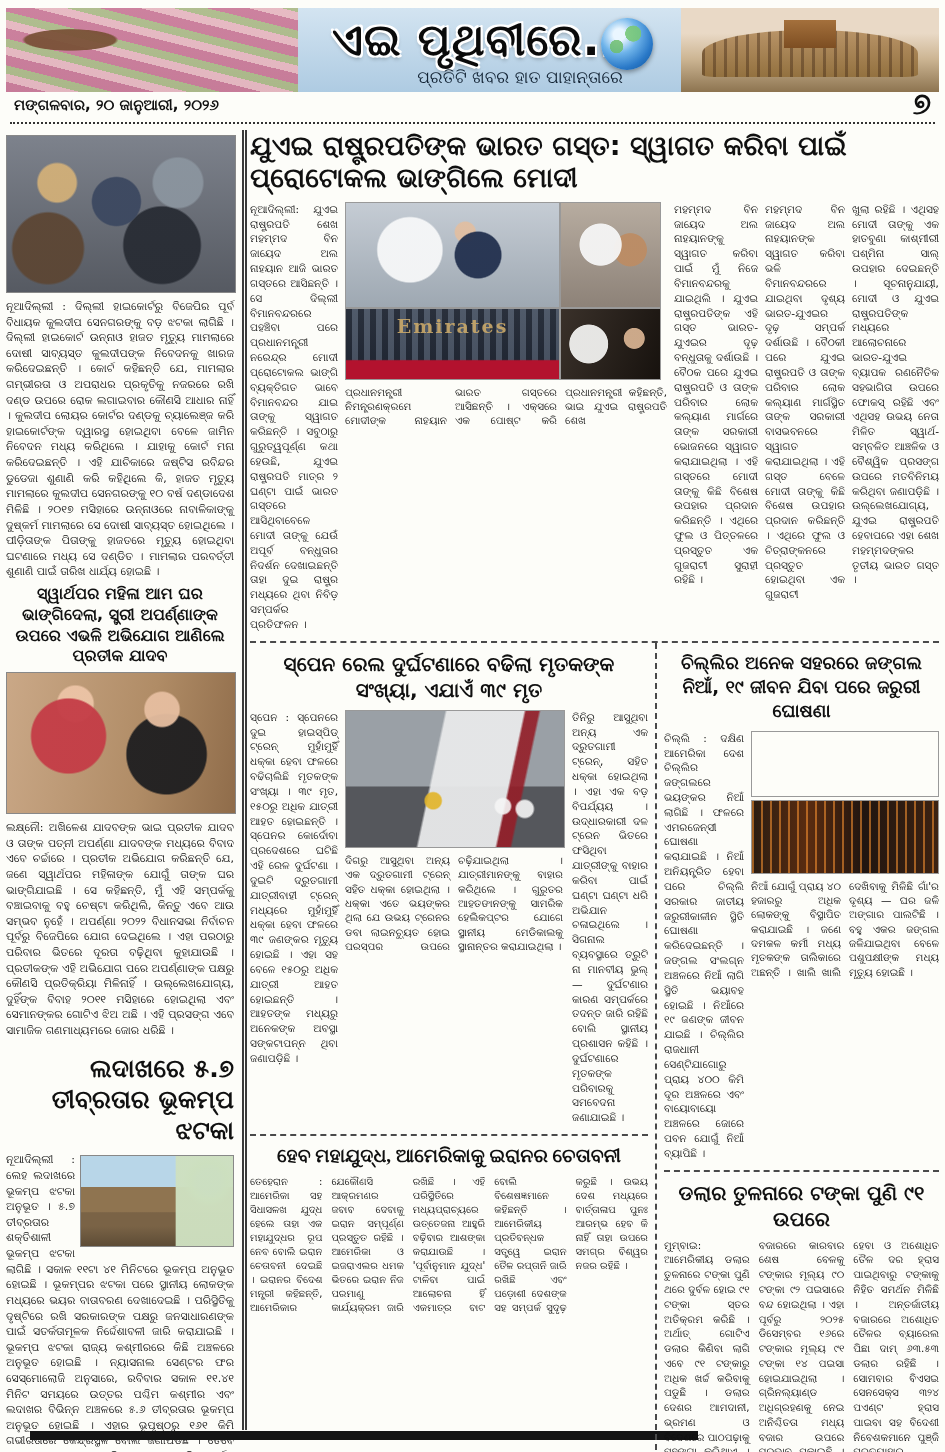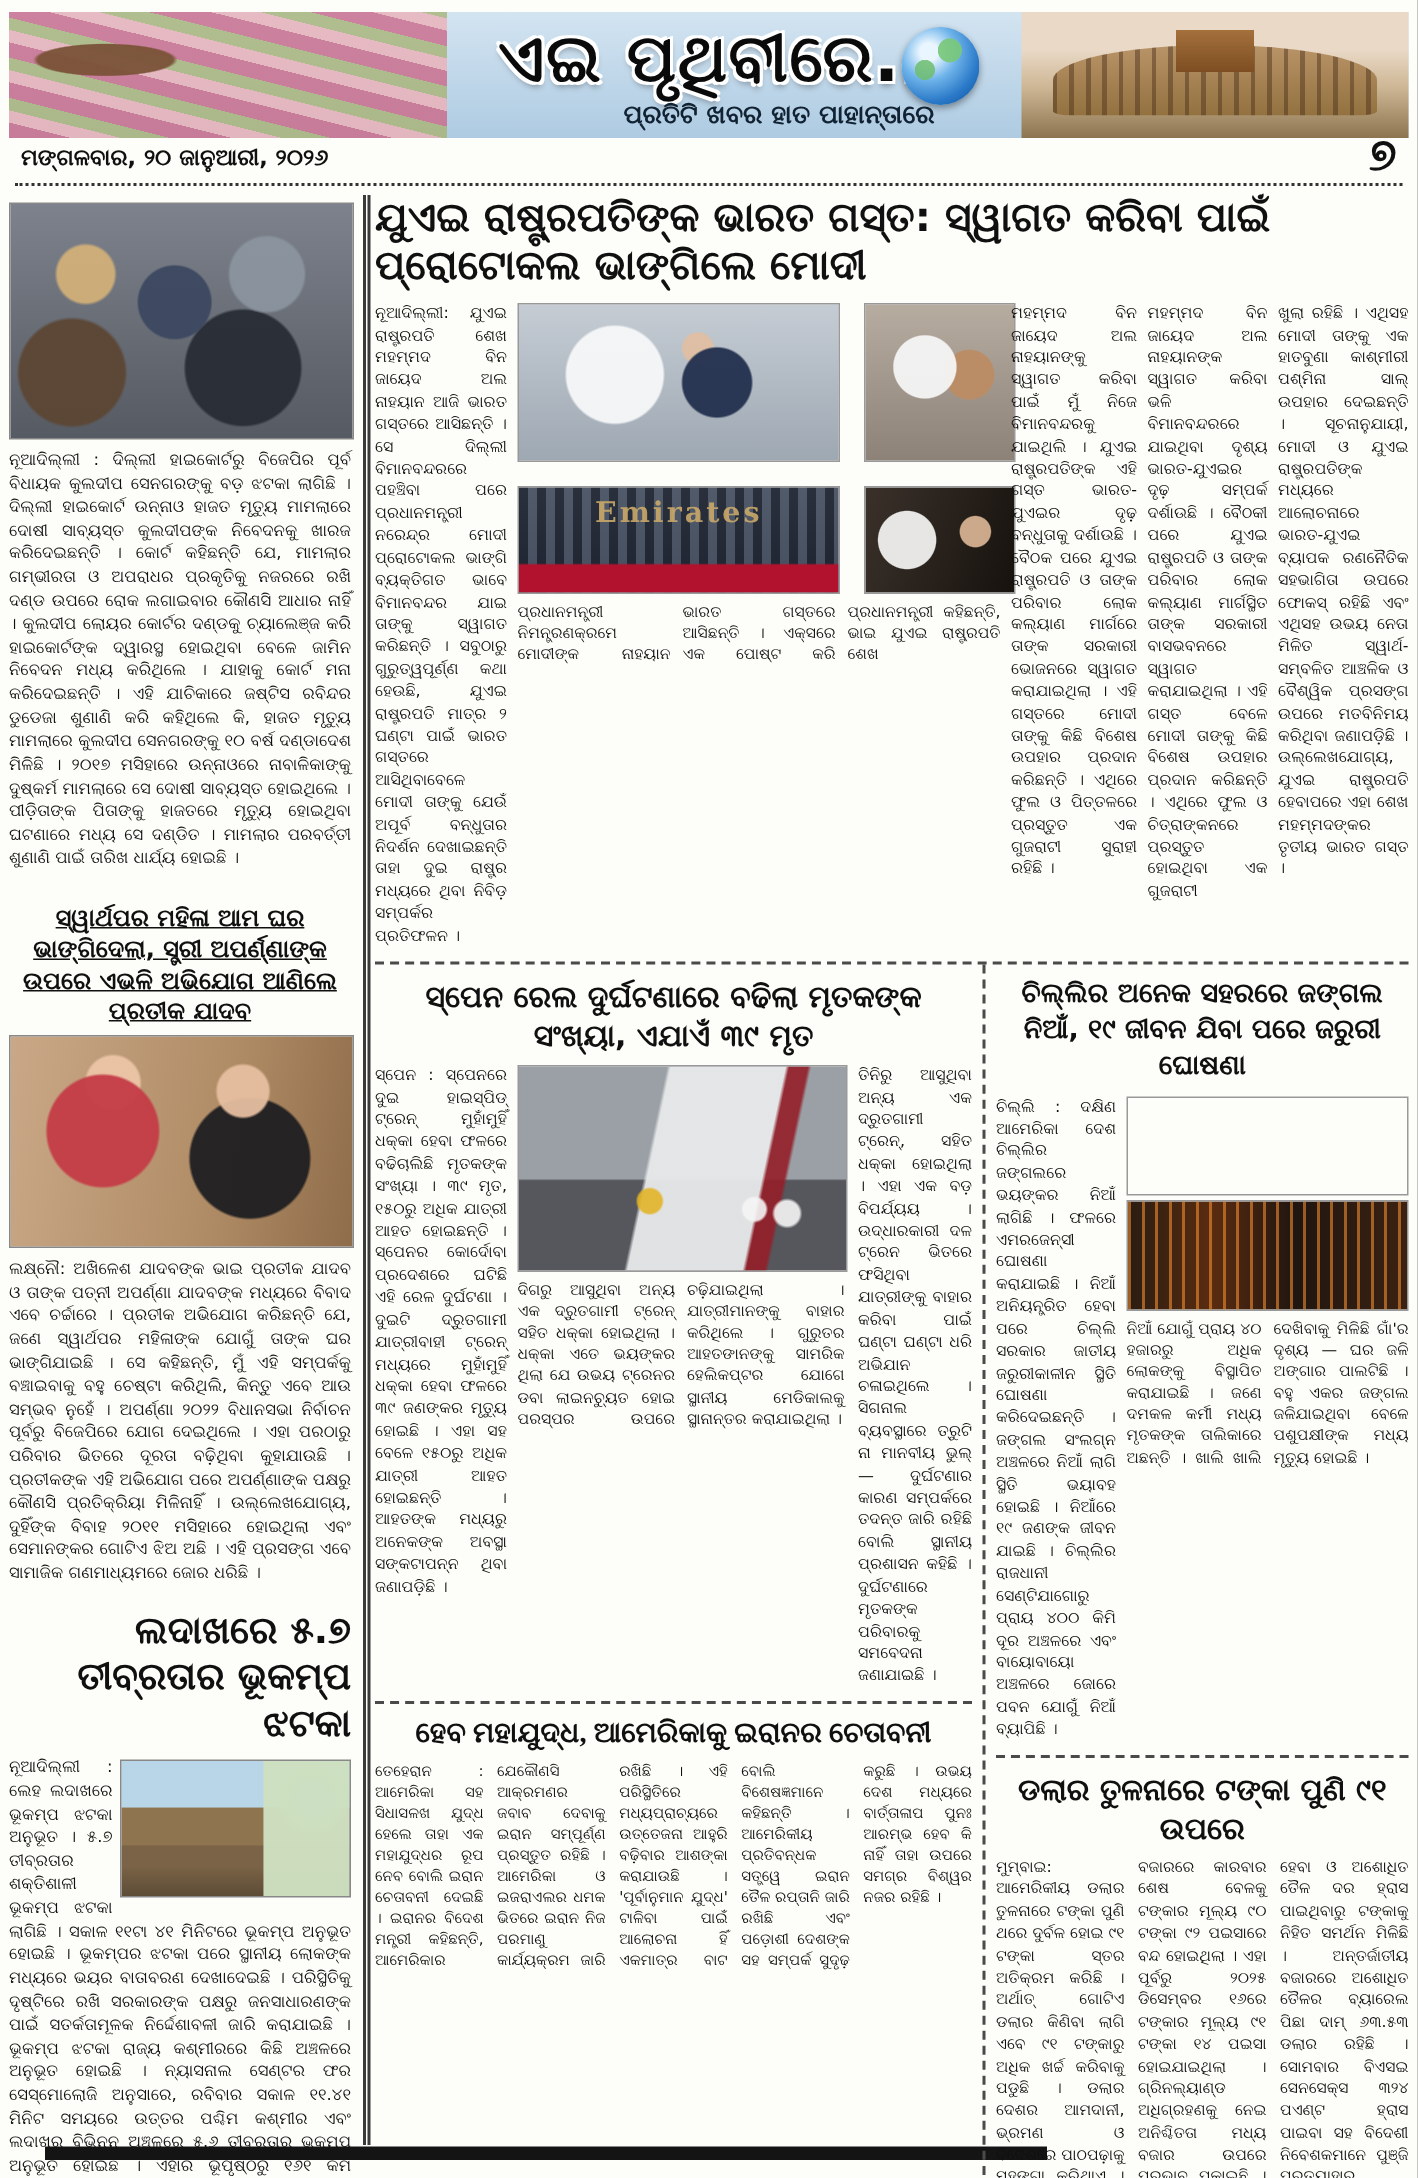--- a/index.html
+++ b/index.html
@@ -16,21 +16,21 @@
         linear-gradient(#cabd9a,#b2a482);}
   .m-center{flex:1;position:relative;}
   .m-title{position:absolute;left:34px;top:6px;font-size:44px;font-weight:bold;letter-spacing:1px;color:#0a0a0a;
            text-shadow:-2px -2px 0 #fff,2px -2px 0 #fff,-2px 2px 0 #fff,2px 2px 0 #fff,0 3px 4px rgba(0,0,0,.35);}
   .globe{position:absolute;right:28px;top:10px;width:52px;height:52px;border-radius:50%;
          background:
            radial-gradient(circle at 62% 30%, rgba(120,200,120,.9) 0 16%, rgba(120,200,120,0) 17%),
            radial-gradient(circle at 30% 55%, rgba(110,190,110,.85) 0 14%, rgba(110,190,110,0) 15%),
            radial-gradient(circle at 35% 32%, #eaf6ff 0 12%, #6fb4ea 38%, #2a79c8 68%, #0c4d92 100%);
          box-shadow:0 2px 5px rgba(0,0,0,.4);}
-  .m-tagline{position:absolute;right:58px;bottom:5px;font-size:17px;font-weight:bold;color:#123;}
+  .m-tagline{position:absolute;right:58px;bottom:5px;font-size:17px;font-weight:normal;color:#123;}
   .m-photo-parliament{width:258px;height:100%;position:relative;overflow:hidden;
       background:linear-gradient(#e9d9c6 0 30%,#cdb694 60%,#8d7450 100%);}
   .m-photo-parliament:before{content:"";position:absolute;left:8%;right:8%;top:26%;bottom:18%;
       border-radius:50% 50% 6% 6%;
       background:
         repeating-linear-gradient(90deg, rgba(70,45,25,.45) 0 3px, rgba(0,0,0,0) 3px 11px),
         linear-gradient(#b99468,#93713f);}
   .m-photo-parliament:after{content:"";position:absolute;left:40%;top:14%;width:20%;height:34%;
       background:linear-gradient(#a4703c,#7d4e22);}
 
@@ -69,21 +69,21 @@
   .endbar{position:absolute;left:30px;top:1431px;width:668px;height:9px;background:#141414;}
 
   
   .main{position:absolute;left:250px;top:130px;width:689px;}
   .bighead{font-size:27px;font-weight:bold;line-height:1.2;}
   .mbody{font-size:10.6px;line-height:1.4;text-align:justify;}
   .row{display:flex;gap:7px;margin-top:7px;}
   .c86{width:88px;flex:none;} .c84{width:84px;flex:none;} .c80{width:80px;flex:none;} .cfx{flex:1;}
 
   .uae-photos{width:322px;flex:none;}
-  .pgrid{display:grid;grid-template-columns:215px 101px;grid-template-rows:106px 72px;gap:16px;}
+  .pgrid{display:grid;grid-template-columns:215px 101px;grid-template-rows:106px 72px;gap:0;}
   .pt{border:1px solid #999;}
   .pt1{background:
         radial-gradient(circle at 30% 45%, rgba(246,247,248,.95) 0 20%, rgba(0,0,0,0) 21%),
         radial-gradient(circle at 62% 50%, rgba(34,48,78,.95) 0 16%, rgba(0,0,0,0) 17%),
         radial-gradient(circle at 56% 28%, rgba(226,190,160,.9) 0 7%, rgba(0,0,0,0) 8%),
         linear-gradient(#c5ccd4,#9ea8b2);}
   .pt2{background:
         radial-gradient(circle at 40% 40%, rgba(245,245,245,.95) 0 24%, rgba(0,0,0,0) 25%),
         radial-gradient(circle at 70% 45%, rgba(188,140,100,.95) 0 18%, rgba(0,0,0,0) 19%),
         linear-gradient(#b7aca0,#8d8278);}
@@ -142,21 +142,21 @@
 
   <div class="dateline">
     <span class="date-text">ମଙ୍ଗଳବାର, ୨୦ ଜାନୁଆରୀ, ୨୦୨୬</span>
     <span class="page-num">୭</span>
   </div>
 
   <div class="leftcol">
     <div class="photo ph-crowd"></div>
     <div class="lbody">ନୂଆଦିଲ୍ଲୀ : ଦିଲ୍ଲୀ ହାଇକୋର୍ଟରୁ ବିଜେପିର ପୂର୍ବ ବିଧାୟକ କୁଲଦୀପ ସେନଗରଙ୍କୁ ବଡ଼ ଝଟକା ଲାଗିଛି । ଦିଲ୍ଲୀ ହାଇକୋର୍ଟ ଉନ୍ନାଓ ହାଜତ ମୃତ୍ୟୁ ମାମଲାରେ ଦୋଷୀ ସାବ୍ୟସ୍ତ କୁଲଦୀପଙ୍କ ନିବେଦନକୁ ଖାରଜ କରିଦେଇଛନ୍ତି । କୋର୍ଟ କହିଛନ୍ତି ଯେ, ମାମଲାର ଗମ୍ଭୀରତା ଓ ଅପରାଧର ପ୍ରକୃତିକୁ ନଜରରେ ରଖି ଦଣ୍ଡ ଉପରେ ରୋକ ଲଗାଇବାର କୌଣସି ଆଧାର ନାହିଁ । କୁଲଦୀପ ଲୋୟର କୋର୍ଟର ଦଣ୍ଡକୁ ଚ୍ୟାଲେଞ୍ଜ କରି ହାଇକୋର୍ଟଙ୍କ ଦ୍ୱାରସ୍ଥ ହୋଇଥିବା ବେଳେ ଜାମିନ ନିବେଦନ ମଧ୍ୟ କରିଥିଲେ । ଯାହାକୁ କୋର୍ଟ ମନା କରିଦେଇଛନ୍ତି । ଏହି ଯାଚିକାରେ ଜଷ୍ଟିସ ରବିନ୍ଦର ଡୁଡେଜା ଶୁଣାଣି କରି କହିଥିଲେ କି, ହାଜତ ମୃତ୍ୟୁ ମାମଲାରେ କୁଲଦୀପ ସେନଗରଙ୍କୁ ୧୦ ବର୍ଷ ଦଣ୍ଡାଦେଶ ମିଳିଛି । ୨୦୧୭ ମସିହାରେ ଉନ୍ନାଓରେ ନାବାଳିକାଙ୍କୁ ଦୁଷ୍କର୍ମ ମାମଲାରେ ସେ ଦୋଷୀ ସାବ୍ୟସ୍ତ ହୋଇଥିଲେ । ପୀଡ଼ିତାଙ୍କ ପିତାଙ୍କୁ ହାଜତରେ ମୃତ୍ୟୁ ହୋଇଥିବା ଘଟଣାରେ ମଧ୍ୟ ସେ ଦଣ୍ଡିତ । ମାମଲାର ପରବର୍ତ୍ତୀ ଶୁଣାଣି ପାଇଁ ତାରିଖ ଧାର୍ଯ୍ୟ ହୋଇଛି ।</div>
 
-    <div class="lhead" style="margin-top:22px;text-decoration:underline;">ସ୍ୱାର୍ଥପର ମହିଳା ଆମ ଘର ଭାଙ୍ଗିଦେଲା, ସ୍ତ୍ରୀ ଅପର୍ଣ୍ଣାଙ୍କ ଉପରେ ଏଭଳି ଅଭିଯୋଗ ଆଣିଲେ ପ୍ରତୀକ ଯାଦବ</div>
+    <div class="lhead" style="margin-top:4px;">ସ୍ୱାର୍ଥପର ମହିଳା ଆମ ଘର ଭାଙ୍ଗିଦେଲା, ସ୍ତ୍ରୀ ଅପର୍ଣ୍ଣାଙ୍କ ଉପରେ ଏଭଳି ଅଭିଯୋଗ ଆଣିଲେ ପ୍ରତୀକ ଯାଦବ</div>
     <div class="photo ph-couple"></div>
     <div class="lbody">ଲକ୍ଷ୍ନୌ: ଅଖିଳେଶ ଯାଦବଙ୍କ ଭାଇ ପ୍ରତୀକ ଯାଦବ ଓ ତାଙ୍କ ପତ୍ନୀ ଅପର୍ଣ୍ଣା ଯାଦବଙ୍କ ମଧ୍ୟରେ ବିବାଦ ଏବେ ଚର୍ଚ୍ଚାରେ । ପ୍ରତୀକ ଅଭିଯୋଗ କରିଛନ୍ତି ଯେ, ଜଣେ ସ୍ୱାର୍ଥପର ମହିଳାଙ୍କ ଯୋଗୁଁ ତାଙ୍କ ଘର ଭାଙ୍ଗିଯାଇଛି । ସେ କହିଛନ୍ତି, ମୁଁ ଏହି ସମ୍ପର୍କକୁ ବଞ୍ଚାଇବାକୁ ବହୁ ଚେଷ୍ଟା କରିଥିଲି, କିନ୍ତୁ ଏବେ ଆଉ ସମ୍ଭବ ନୁହେଁ । ଅପର୍ଣ୍ଣା ୨୦୨୨ ବିଧାନସଭା ନିର୍ବାଚନ ପୂର୍ବରୁ ବିଜେପିରେ ଯୋଗ ଦେଇଥିଲେ । ଏହା ପରଠାରୁ ପରିବାର ଭିତରେ ଦୂରତା ବଢ଼ିଥିବା କୁହାଯାଉଛି । ପ୍ରତୀକଙ୍କ ଏହି ଅଭିଯୋଗ ପରେ ଅପର୍ଣ୍ଣାଙ୍କ ପକ୍ଷରୁ କୌଣସି ପ୍ରତିକ୍ରିୟା ମିଳିନାହିଁ । ଉଲ୍ଲେଖଯୋଗ୍ୟ, ଦୁହିଁଙ୍କ ବିବାହ ୨୦୧୧ ମସିହାରେ ହୋଇଥିଲା ଏବଂ ସେମାନଙ୍କର ଗୋଟିଏ ଝିଅ ଅଛି । ଏହି ପ୍ରସଙ୍ଗ ଏବେ ସାମାଜିକ ଗଣମାଧ୍ୟମରେ ଜୋର ଧରିଛି ।</div>
 
     <div class="ladakh-head">ଲଦାଖରେ ୫.୭ ତୀବ୍ରତାର ଭୂକମ୍ପ ଝଟକା</div>
     <div class="lbody">
       <span class="ladakh-img"></span>
       <span>ନୂଆଦିଲ୍ଲୀ : ଲେହ ଲଦାଖରେ ଭୂକମ୍ପ ଝଟକା ଅନୁଭୂତ । ୫.୭ ତୀବ୍ରତାର ଶକ୍ତିଶାଳୀ ଭୂକମ୍ପ ଝଟକା ଲାଗିଛି । ସକାଳ ୧୧ଟା ୪୧ ମିନିଟରେ ଭୂକମ୍ପ ଅନୁଭୂତ ହୋଇଛି । ଭୂକମ୍ପର ଝଟକା ପରେ ସ୍ଥାନୀୟ ଲୋକଙ୍କ ମଧ୍ୟରେ ଭୟର ବାତାବରଣ ଦେଖାଦେଇଛି । ପରିସ୍ଥିତିକୁ ଦୃଷ୍ଟିରେ ରଖି ସରକାରଙ୍କ ପକ୍ଷରୁ ଜନସାଧାରଣଙ୍କ ପାଇଁ ସତର୍କତାମୂଳକ ନିର୍ଦ୍ଦେଶାବଳୀ ଜାରି</span>
       <span>କରାଯାଇଛି । ଭୂକମ୍ପ ଝଟକା ରାଜ୍ୟ କଶ୍ମୀରରେ କିଛି ଅଞ୍ଚଳରେ ଅନୁଭୂତ ହୋଇଛି । ନ୍ୟାସନାଲ ସେଣ୍ଟର ଫର ସେସ୍ମୋଲୋଜି ଅନୁସାରେ, ରବିବାର ସକାଳ ୧୧.୪୧ ମିନିଟ ସମୟରେ ଉତ୍ତର ପଶ୍ଚିମ କଶ୍ମୀର ଏବଂ ଲଦାଖର ବିଭିନ୍ନ ଅଞ୍ଚଳରେ ୫.୬ ତୀବ୍ରତାର ଭୂକମ୍ପ ଅନୁଭୂତ ହୋଇଛି । ଏହାର ଭୂପୃଷ୍ଠରୁ ୧୬୧ କିମି ଗଭୀରତାରେ କେନ୍ଦ୍ରସ୍ଥଳ ବୋଲି ଜଣାପଡିଛି । ତେବେ ଲଦାଖରେ ଭୂକମ୍ପ ଆସିବାର ଗୋଟେ ଦିନ ପୂର୍ବରୁ ହିମାଳୟ ଅଞ୍ଚଳରେ ଥିବା ପଡୋଶୀ ଦେଶ ଆଫଗାନିସ୍ତାନରେ ମଧ୍ୟ ଭୂକମ୍ପ ଝଟକା ଲାଗିଥିଲା । ଗତ ସପ୍ତାହରେ ୪.୨ ଏବଂ ୩.୮ ତୀବ୍ରତାର ଭୂକମ୍ପ ଝଟକା ଅନୁଭୂତ ହୋଇଥିଲା । ଏଥରେ କିଛି କ୍ଷୟକ୍ଷତି ହୋଇନଥିବା ଜଣାପଡିଛି ।</span>
     </div>
   </div>

